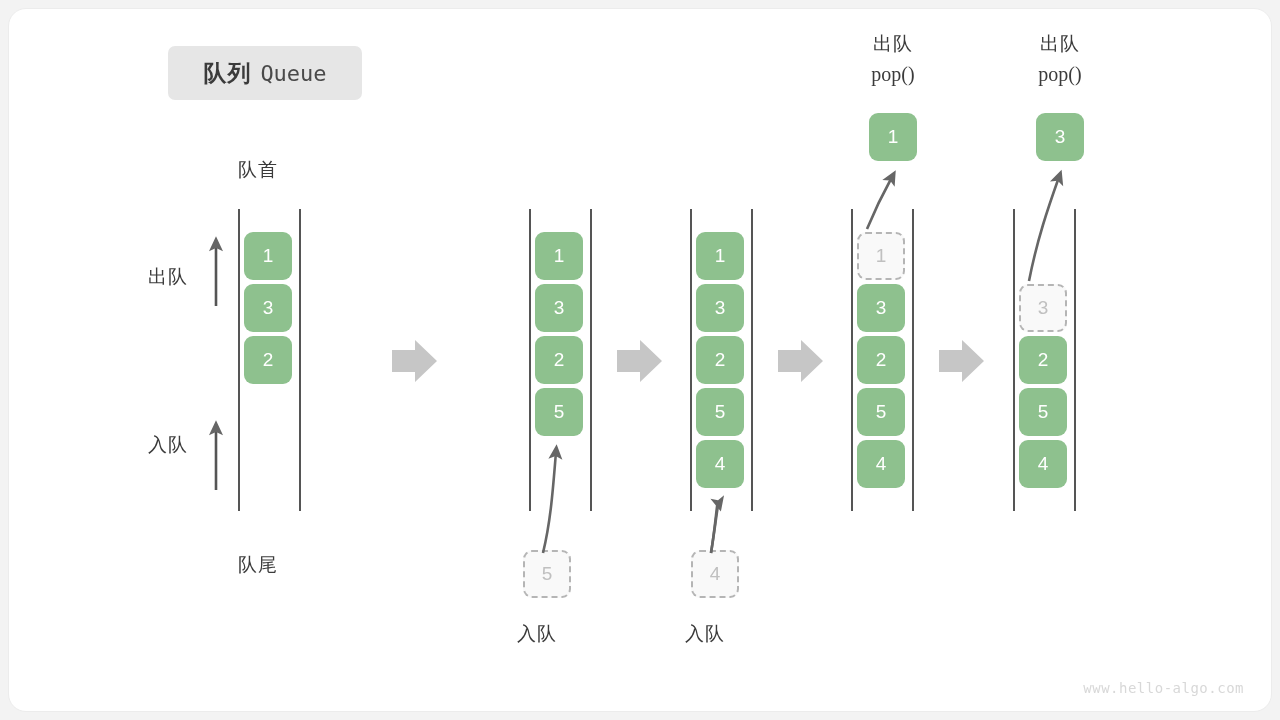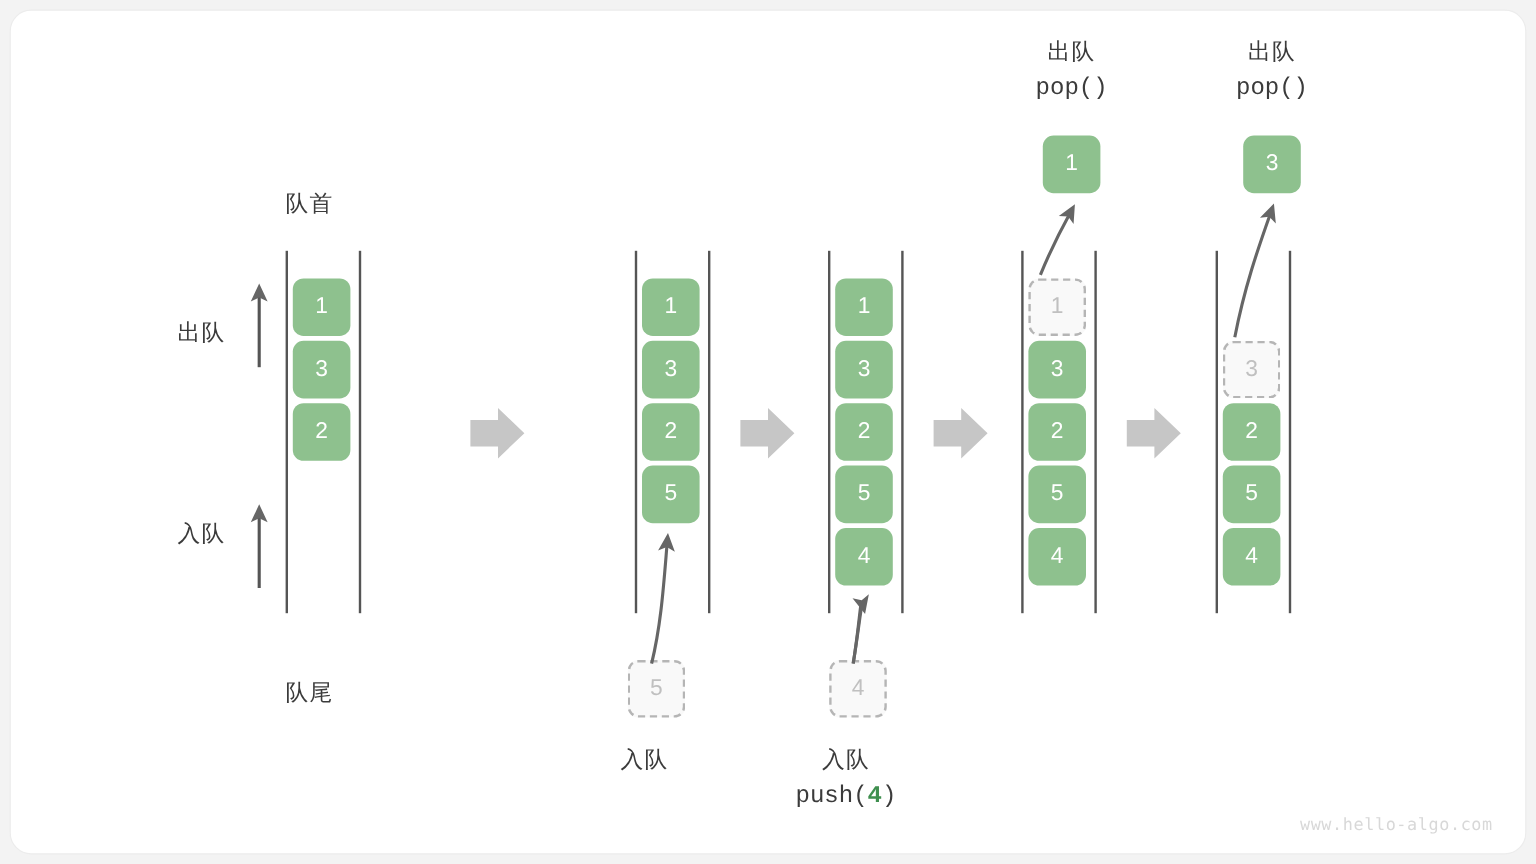--- a/index.html
+++ b/index.html
@@ -69,21 +69,21 @@
     line-height: 1.5;
   }
   .op-label .cn {
     display: block;
     font-size: 19px;
     color: #3b3b3b;
     letter-spacing: 1px;
   }
   .op-label .code {
     display: block;
-    font-family: Liberation Mono, monospace;
+    font-family: Liberation Serif, serif;
     font-size: 20px;
     color: #3b3b3b;
   }
   .op-label .code .arg { color: #3f8f4f; font-weight: bold; }
 
   
   .rail {
     position: absolute;
     width: 2px;
     background: #555555;
@@ -129,23 +129,27 @@
     height: 720px;
     pointer-events: none;
   }
 </style>
 </head>
 <body>
 
 <div id="stage">
   <div class="card"></div>
 
+  <div class="title-badge">
+    <span class="title-cn">队列</span>
+    <span class="title-en">Queue</span>
+  </div>
 
   <div class="lbl-cn-bold" style="left:238px; top:157px;">队首</div>
-  <div class="lbl-cn-bold" style="left:238px; top:564px;">队尾</div>
+  <div class="lbl-cn-bold" style="left:238px; top:552px;">队尾</div>
 
   <div class="lbl-cn-bold" style="left:148px; top:264px;">出队</div>
   <div class="lbl-cn-bold" style="left:148px; top:432px;">入队</div>
 
   <div class="rail" style="left:238px; top:209px; height:302px;"></div>
   <div class="rail" style="left:299px; top:209px; height:302px;"></div>
 
   <div class="cell" style="left:244px; top:232px;">1</div>
   <div class="cell" style="left:244px; top:284px;">3</div>
   <div class="cell" style="left:244px; top:336px;">2</div>
@@ -168,21 +172,20 @@
 
   <div class="cell" style="left:696px; top:232px;">1</div>
   <div class="cell" style="left:696px; top:284px;">3</div>
   <div class="cell" style="left:696px; top:336px;">2</div>
   <div class="cell" style="left:696px; top:388px;">5</div>
   <div class="cell" style="left:696px; top:440px;">4</div>
   <div class="cell ghost" style="left:691px; top:550px;">4</div>
 
   <div class="op-label" style="left:620px; top:620px; width:170px;">
     <span class="cn">入队</span>
-    <span class="code"><span>push(</span><span class="arg">4</span><span>)</span></span>
   </div>
 
   <div class="rail" style="left:851px; top:209px; height:302px;"></div>
   <div class="rail" style="left:912px; top:209px; height:302px;"></div>
 
   <div class="cell ghost" style="left:857px; top:232px;">1</div>
   <div class="cell" style="left:857px; top:284px;">3</div>
   <div class="cell" style="left:857px; top:336px;">2</div>
   <div class="cell" style="left:857px; top:388px;">5</div>
   <div class="cell" style="left:857px; top:440px;">4</div>

